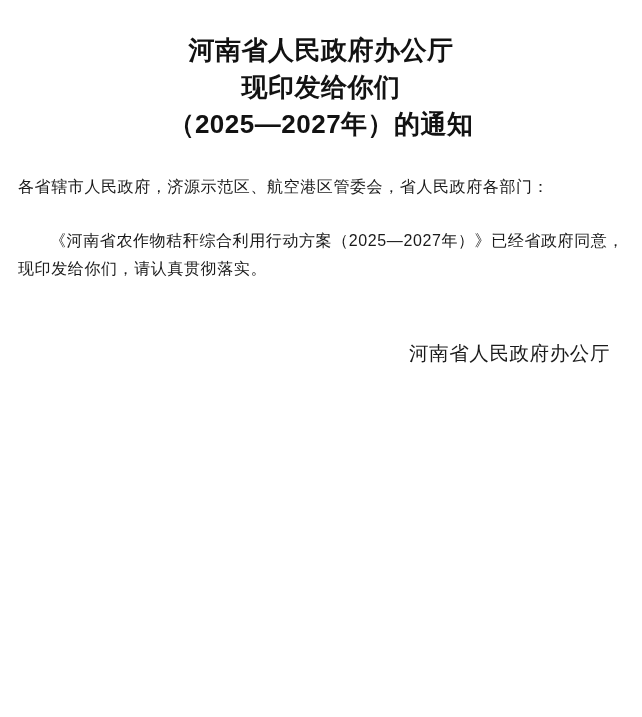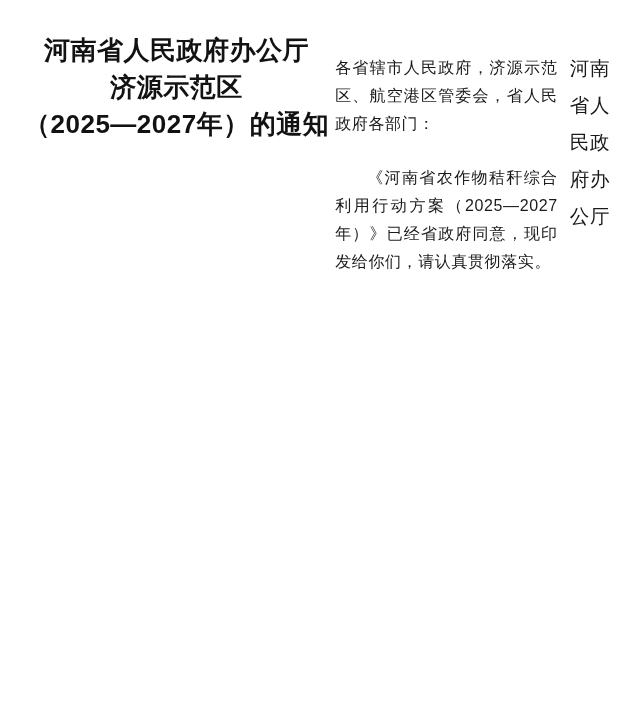--- a/index.html
+++ b/index.html
@@ -13,21 +13,21 @@
     font-family: "Liberation Sans", "DejaVu Sans", sans-serif;
     color: #1a1a1a;
     overflow: hidden;
   }
   .page {
     width: 642px;
     height: 717px;
     box-sizing: border-box;
     padding: 24px 18px 0 18px;
     display: flex;
-    flex-direction: row;
+    flex-direction: column;
   }
   .doc-title {
     text-align: center;
     font-size: 26px;
     font-weight: bold;
     line-height: 1.42;
     letter-spacing: 0.5px;
     color: #121212;
     margin: 8px 0 0 0;
     padding: 0 6px;
@@ -73,21 +73,21 @@
     display: block;
   }
 </style>
 </head>
 <body>
 
 <div class="page">
 
   <h1 class="doc-title">
     <span class="line">河南省人民政府办公厅</span>
-    <span class="line">济源示范区</span>
+    <span class="line">现印发给你们</span>
     <span class="line">（2025—2027年）的通知</span>
   </h1>
 
 
   <div class="body-block">
     <p class="para">各省辖市人民政府，济源示范区、航空港区管委会，省人民政府各部门：</p>
     <p class="para indent">《河南省农作物秸秆综合利用行动方案（2025—2027年）》已经省政府同意，现印发给你们，请认真贯彻落实。</p>
   </div>
 
   <div class="signature">

